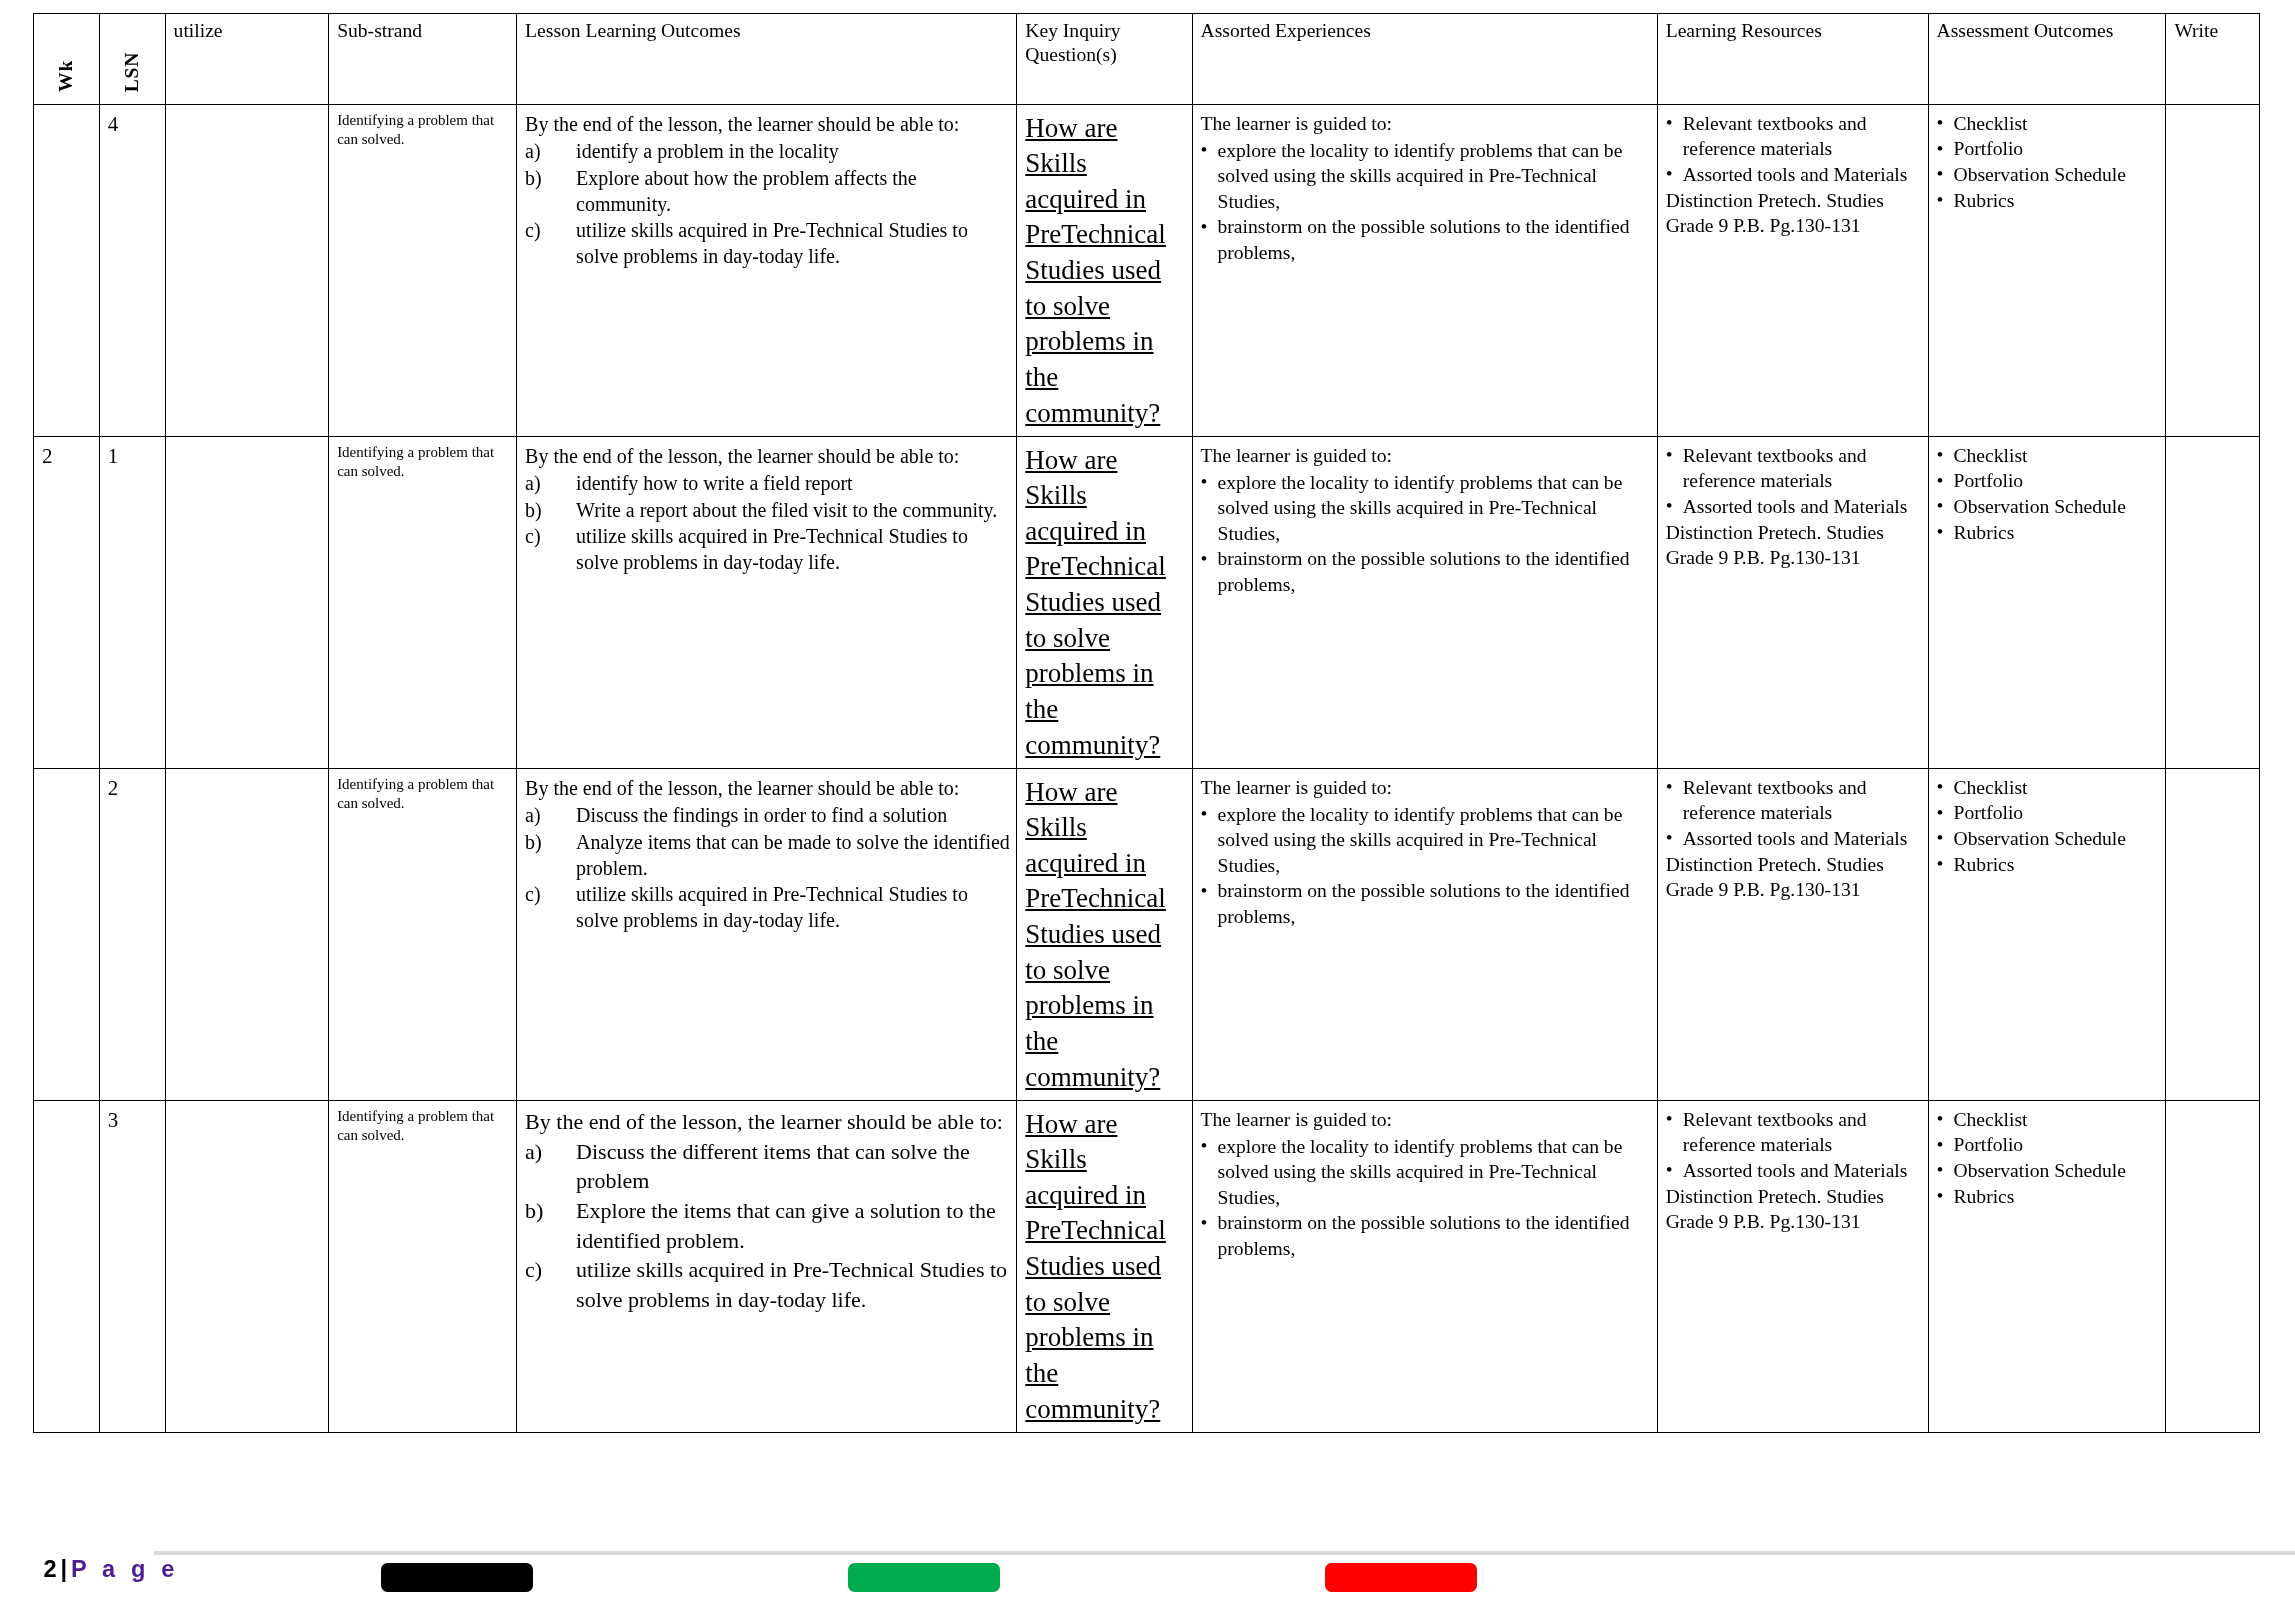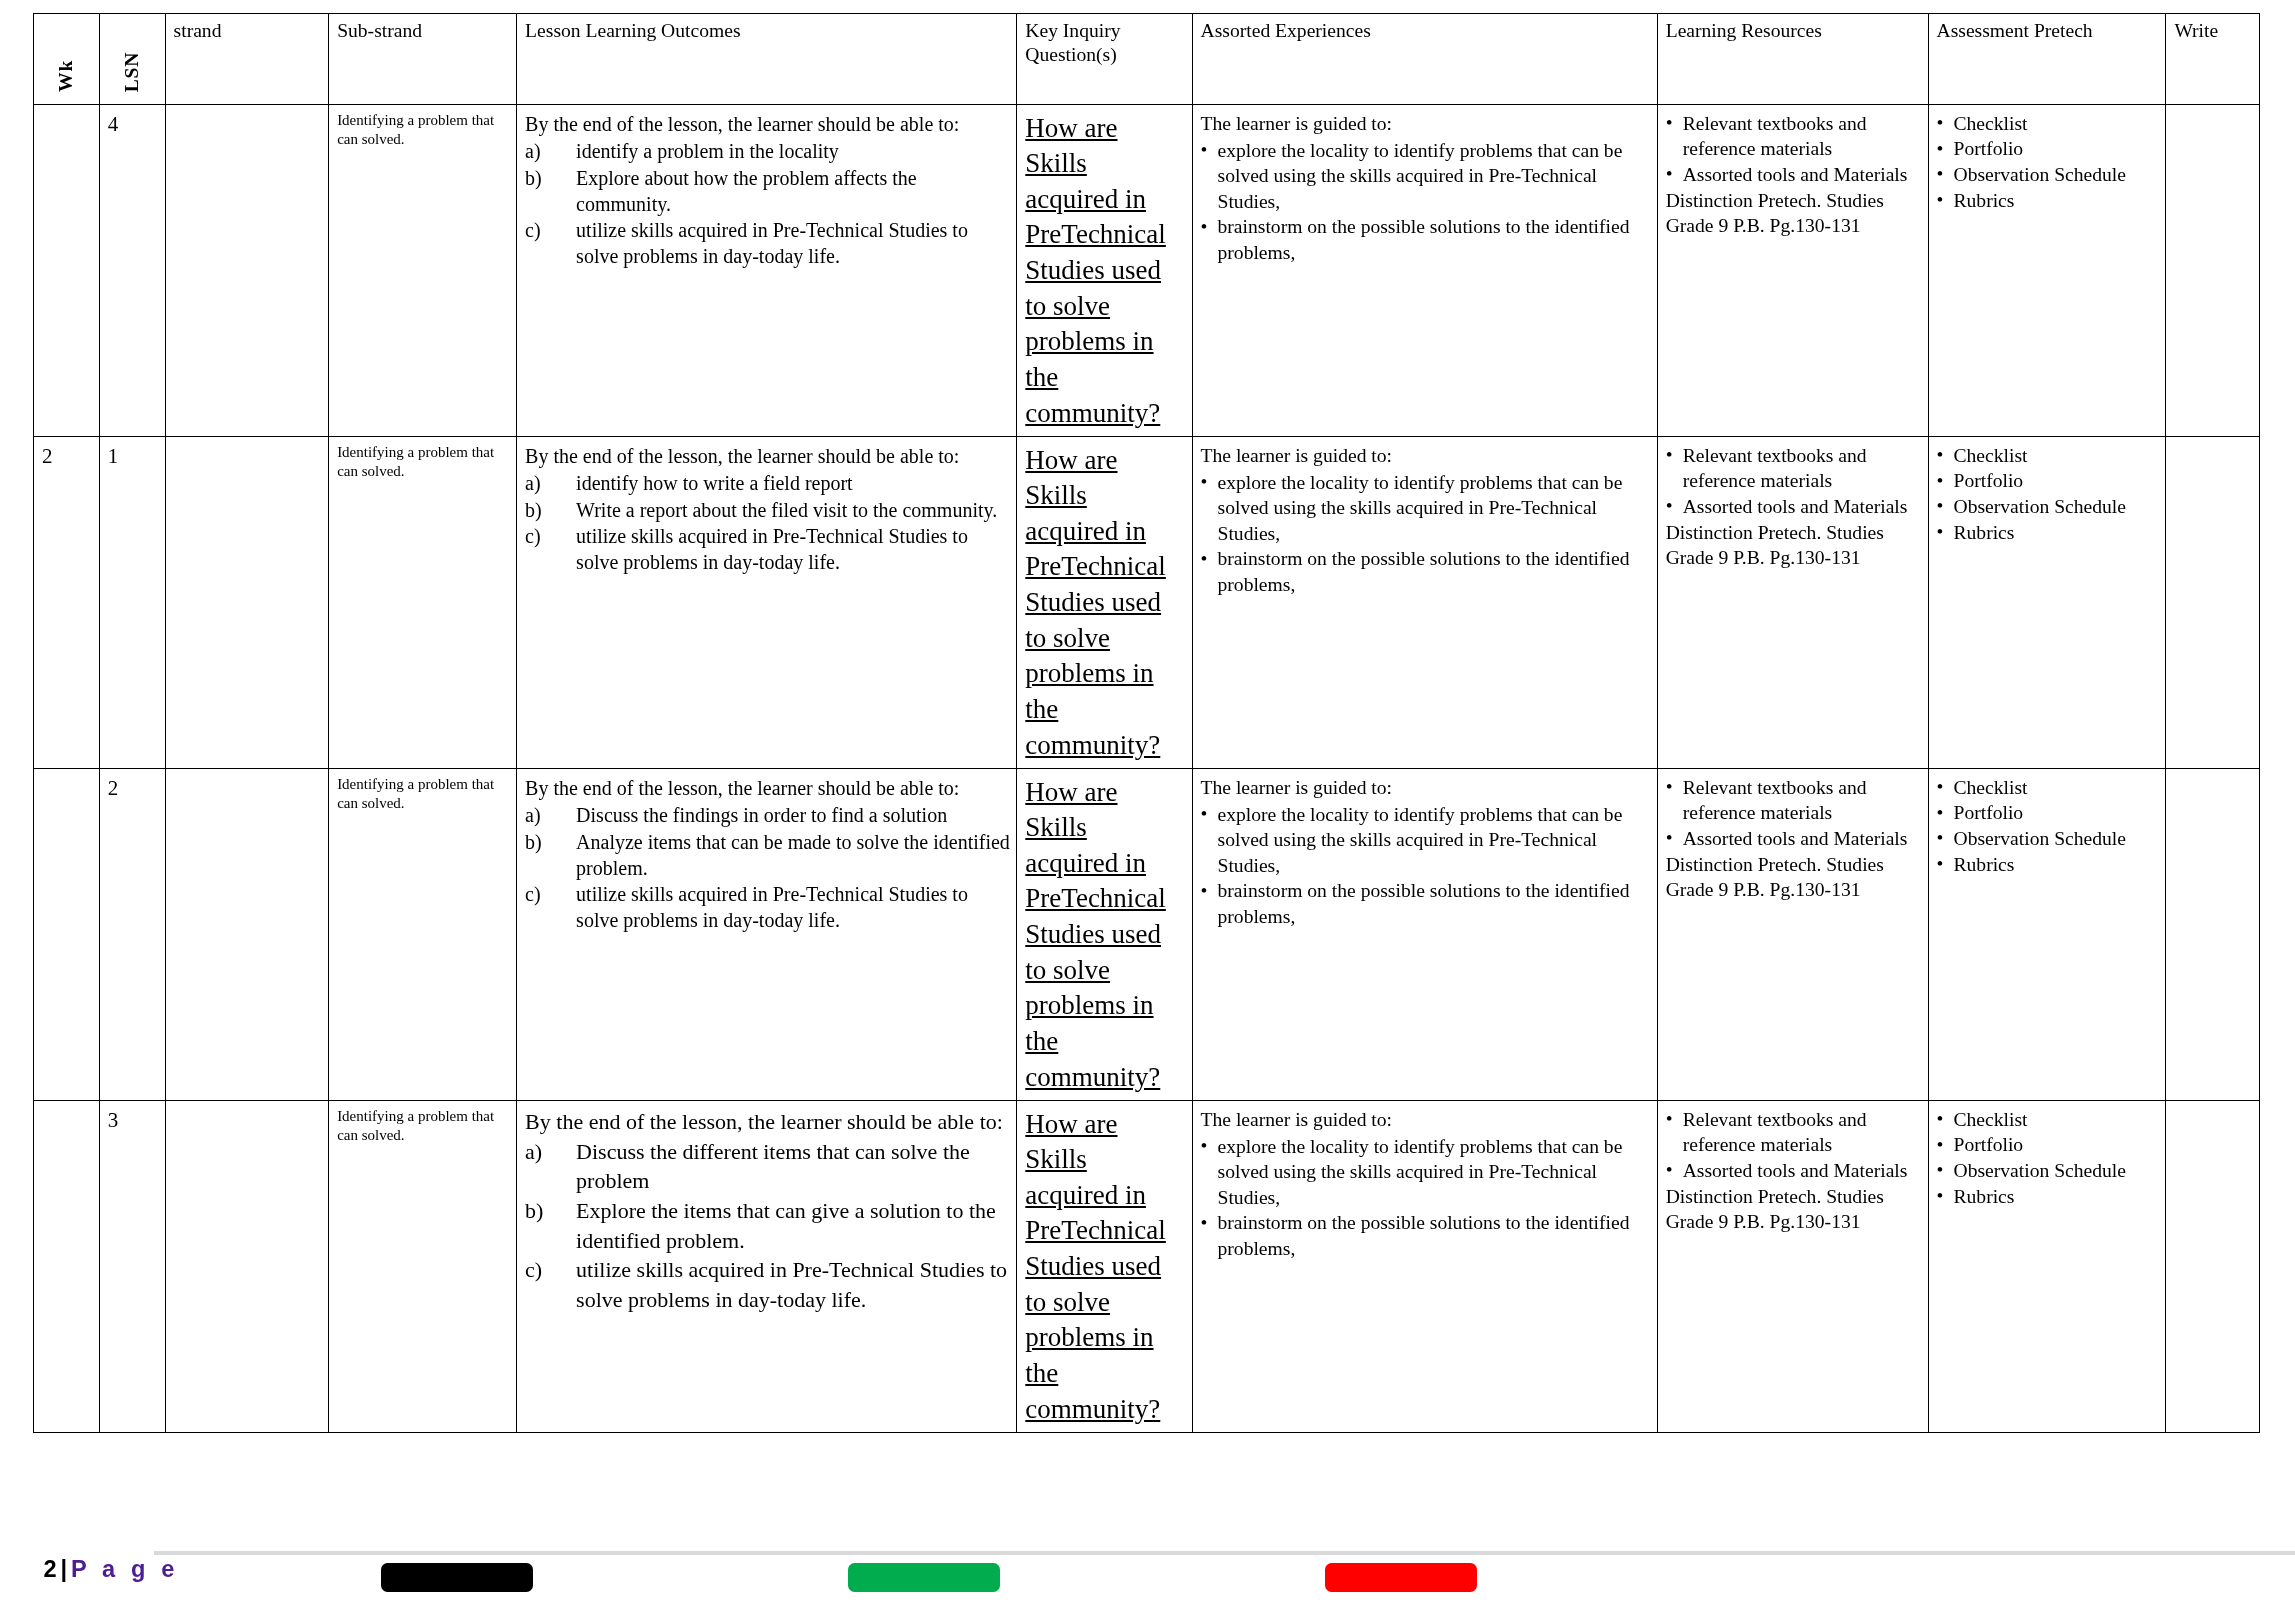--- a/index.html
+++ b/index.html
@@ -184,27 +184,27 @@
         <col class="c-kiq">
         <col class="c-lex">
         <col class="c-lres">
       <col class="c-asm">
         <col class="c-refl">
     </colgroup>
     <thead>
       <tr>
         <th class="vert"><span class="vert-inner">Wk</span></th>
         <th class="vert"><span class="vert-inner">LSN</span></th>
-        <th>strand</th>
+        <th>utilize</th>
         <th>Sub-strand</th>
         <th>Lesson Learning Outcomes</th>
         <th>Key Inquiry Question(s)</th>
         <th>Assorted Experiences</th>
         <th>Learning Resources</th>
-        <th>Assessment Pretech</th>
+        <th>Assessment Outcomes</th>
         <th>Write</th>
       </tr>
     </thead>
     <tbody id="tbody">
         <tr>
           <td class="num"></td>
           <td class="num">4</td>
           <td class=""></td>
           <td class="sub">Identifying a problem that can solved.</td>
           <td class="llo">

